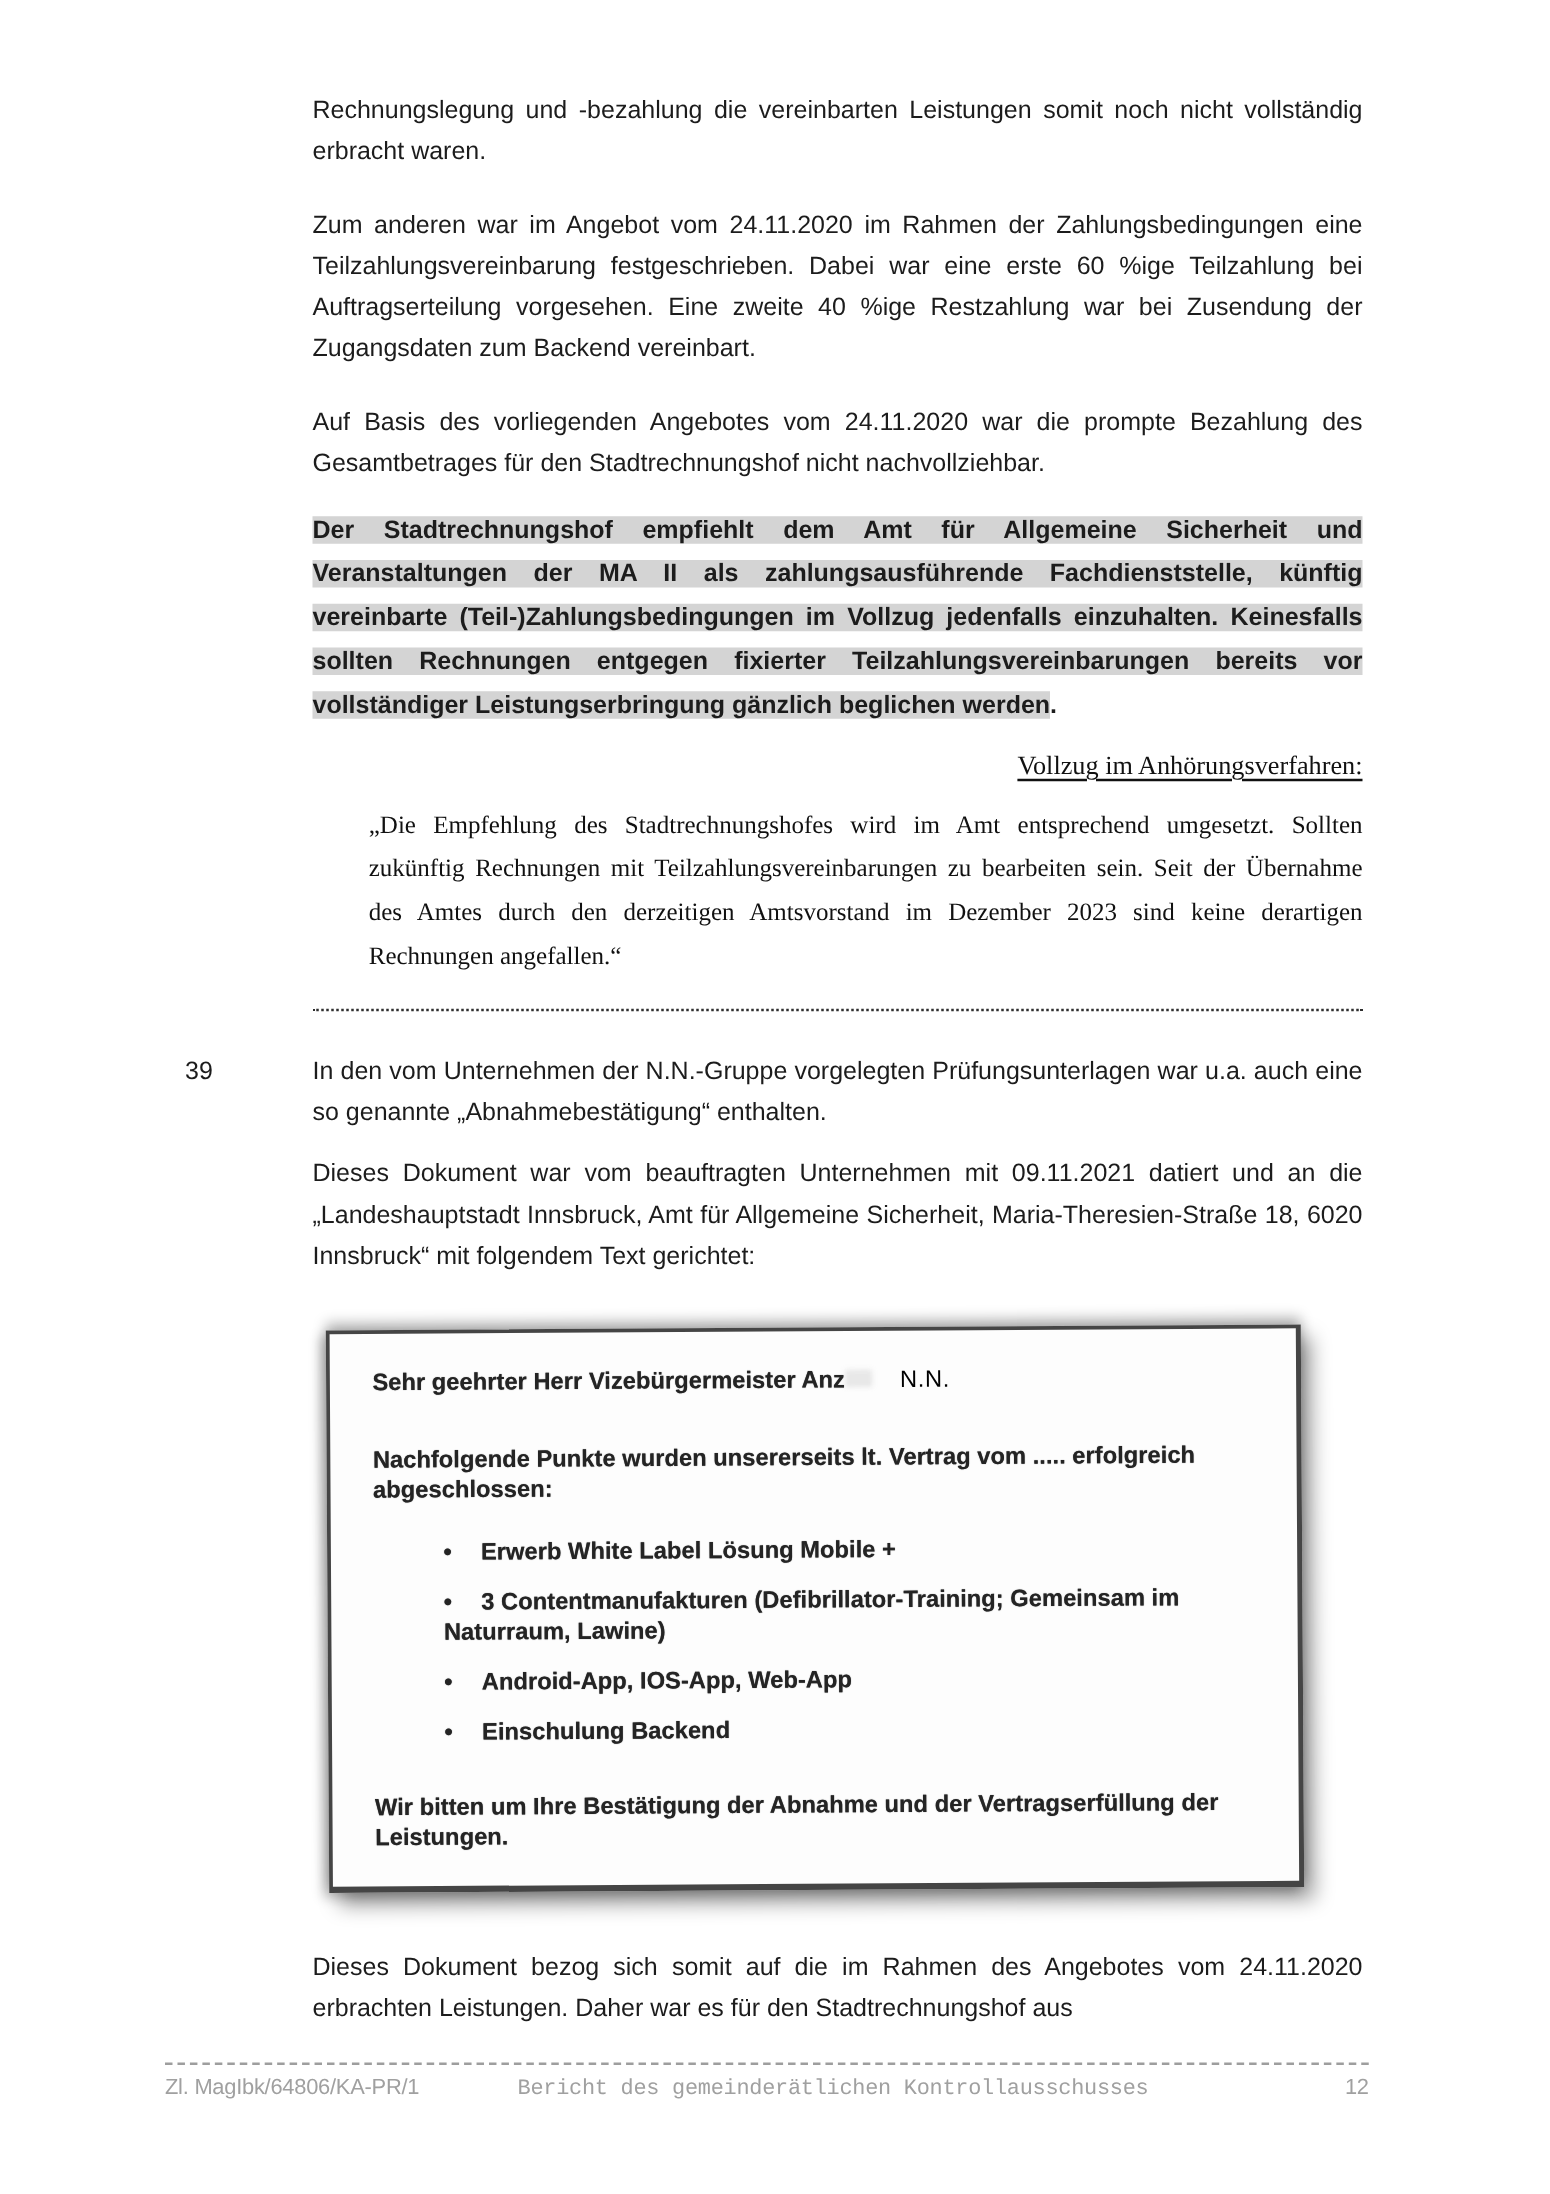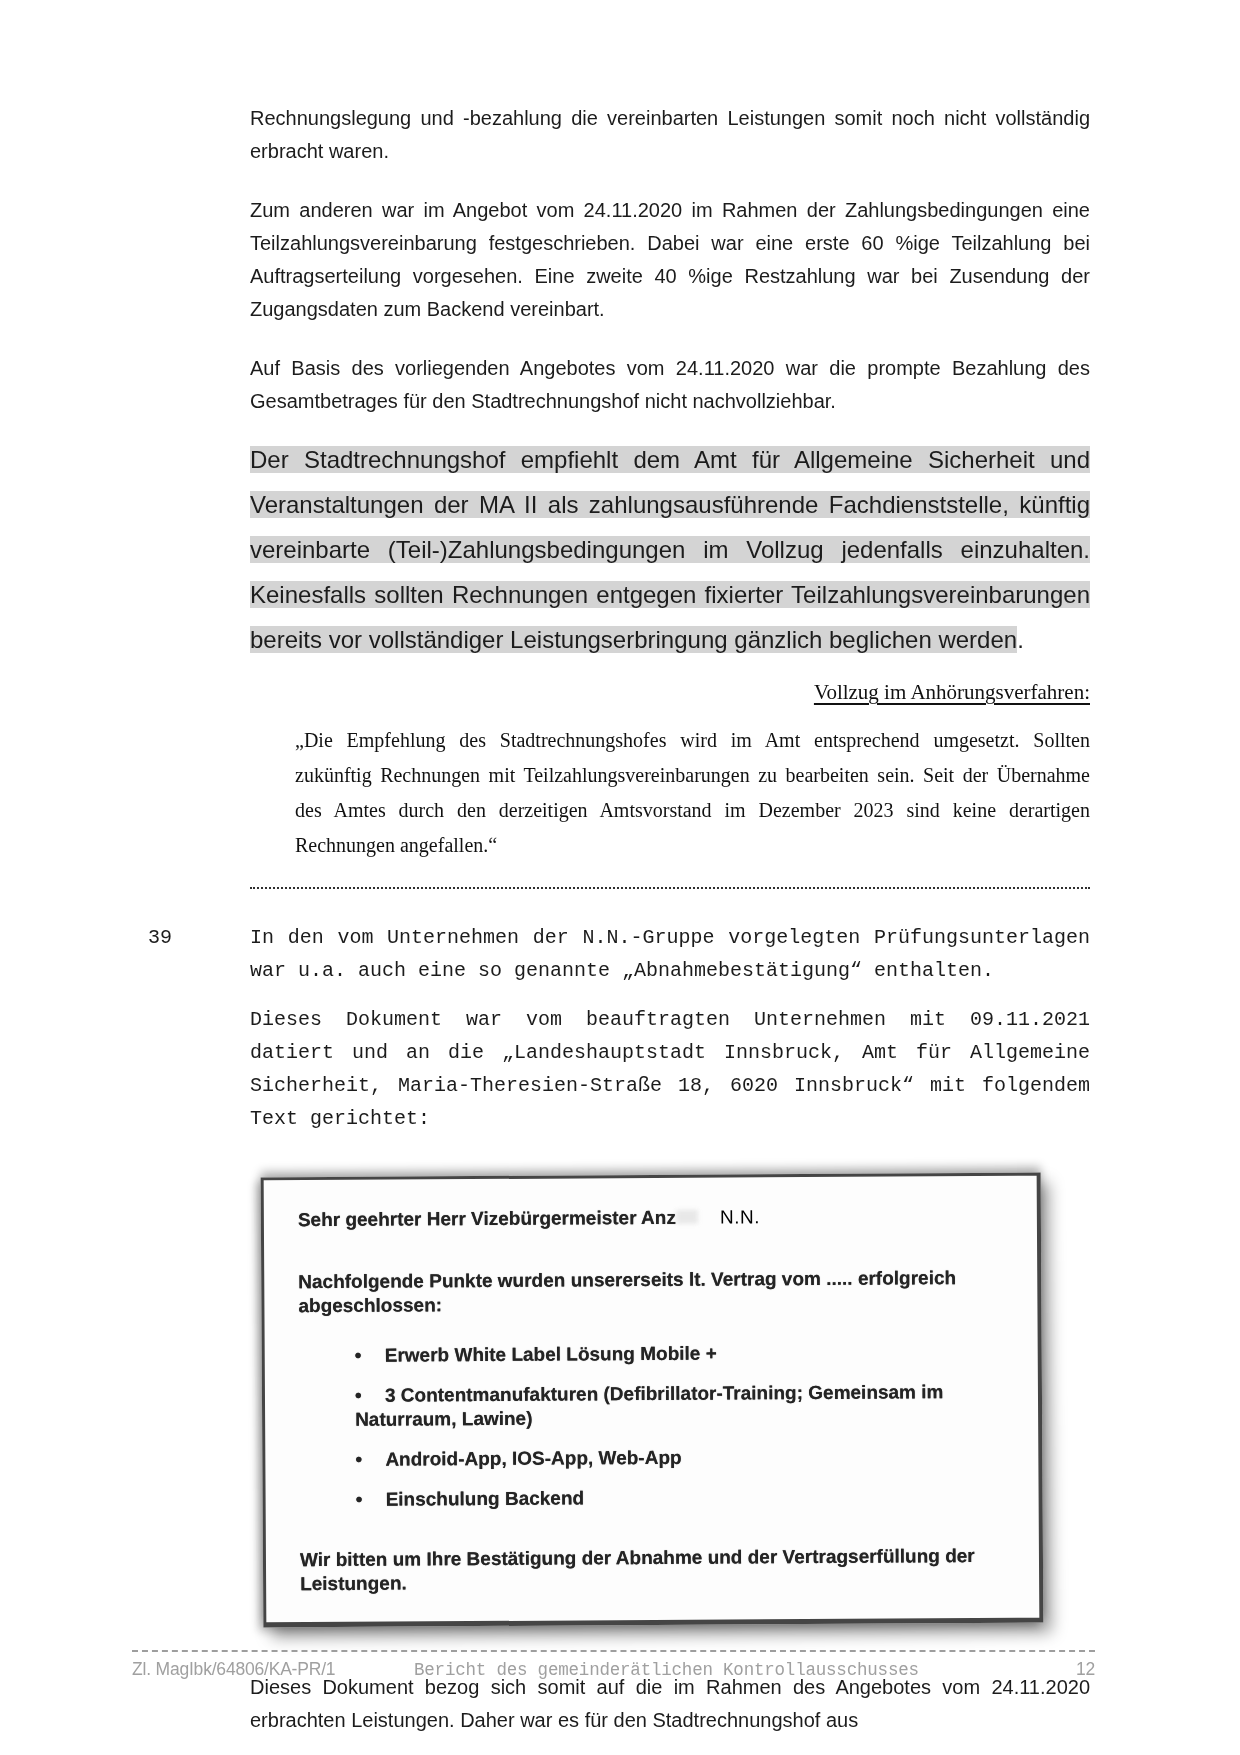--- a/index.html
+++ b/index.html
@@ -5,34 +5,35 @@
   html,body{margin:0;padding:0;background:#ffffff;}
   .page{
     position:relative;
     width:1240px;height:1755px;
     background:#ffffff;
     font-family:"Liberation Sans",sans-serif;
     color:#1c1c1c;
     overflow:hidden;
   }
   .content{
-    padding:102px 150px 0 250px; 
+    padding:72px 150px 0 250px; 
   }
   .body-p{
     margin:0 0 26px 0;
     font-size:20px;line-height:33px;
     text-align:justify;
     color:#1c1c1c;
   }
   .body-p.gap-s{margin-bottom:16px;}
   .rec-p{
     margin:0 0 10px 0;
-    font-size:24px;line-height:45px;
+    font-size:20px;line-height:35px;
     text-align:justify;
     padding:3px 0;
+    font-weight:bold;
   }
   .hl{background:#d4d4d4;box-decoration-break:clone;-webkit-box-decoration-break:clone;}
   
   .comic{font-family:cursive;color:#111;}
   .reaction-label{
     margin:0 0 2px 0;
     font-size:21px;line-height:34px;
     text-align:right;
   }
   .reaction-label .u{text-decoration:underline;text-underline-offset:4px;}
@@ -51,21 +52,21 @@
     font-size:21.5px;line-height:30px;
     text-align:right;
     font-weight:400;
     color:#1c1c1c;
   }
   .section-heading .num{margin-right:14px;}
   .section-rule{
     border:0;border-bottom:2px dotted #2e2e2e;
     margin:2px 0 32px 0;
   }
-  .numbered{position:relative;font-family:Liberation Mono, monospace;}
+  .numbered{position:relative;}
   .para-num{
     position:absolute;left:-102px;top:0;
     font-size:20px;line-height:33px;color:#1c1c1c;
   }
   
   .letter{
     box-sizing:border-box;
     width:780px;
     margin:40px 0 46px 12px;
     background:#fdfdfd;

